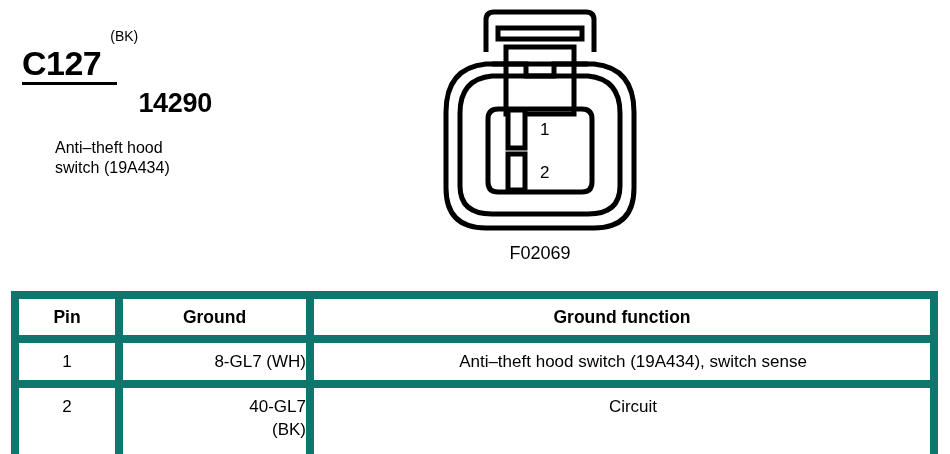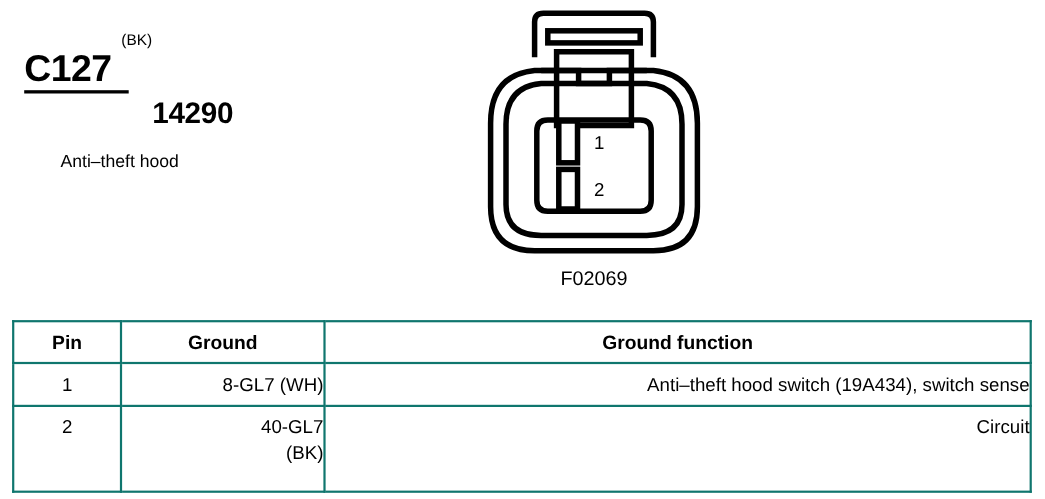--- a/index.html
+++ b/index.html
@@ -88,36 +88,36 @@
   
   .pin-table {
     position: absolute;
     left: 11px;
     top: 291px;
     width: 927px;
     border-collapse: collapse;
     table-layout: fixed;
   }
   .pin-table td, .pin-table th {
-    border: 2px solid #0f766e;
+    border: 8px solid #0f766e;
     padding: 0;
     font-size: 17px;
     font-weight: normal;
     vertical-align: top;
   }
   .pin-table thead th {
     height: 36px;
     font-weight: bold;
     text-align: center;
     vertical-align: middle;
     font-size: 17.5px;
   }
   .col-pin  { width: 96px;  text-align: center; }
   .col-circ { width: 183px; text-align: right; }
-  .col-func { text-align: right; }
+  .col-func { text-align: center; }
 
   .pin-table tbody td {
     line-height: 23px;
     padding-top: 7px;
     padding-bottom: 7px;
   }
   .pin-table tbody td.col-func {
     padding-left: 22px;
   }
   .row-tall td { height: 62px; }
@@ -129,20 +129,21 @@
   <div class="id-row">
     <span class="id-code">C127</span>
     <span class="id-color">(BK)</span>
   </div>
   <div class="id-rule"></div>
   <div class="id-part">14290</div>
 </div>
 
 <div class="desc">
   <div>Anti–theft hood</div>
+  <div>switch (19A434)</div>
 </div>
 
 <div class="connector-wrap">
   <svg width="220" height="270" viewBox="0 0 220 270">
     <g fill="none" stroke="#000" stroke-width="5">
 
       <path d="M 16 110
                Q 16 66 56 62
                L 164 62
                Q 204 66 204 110

